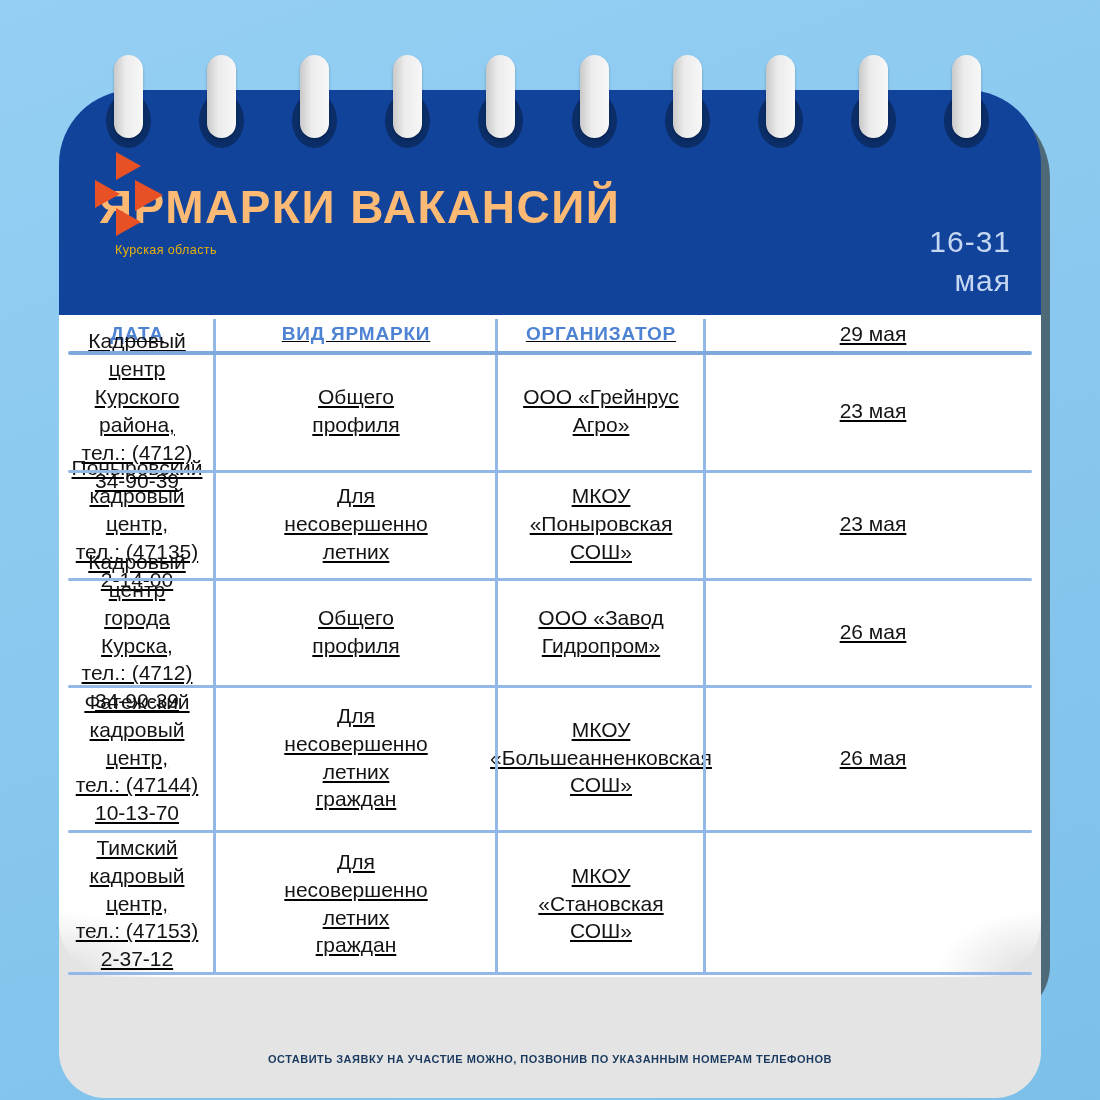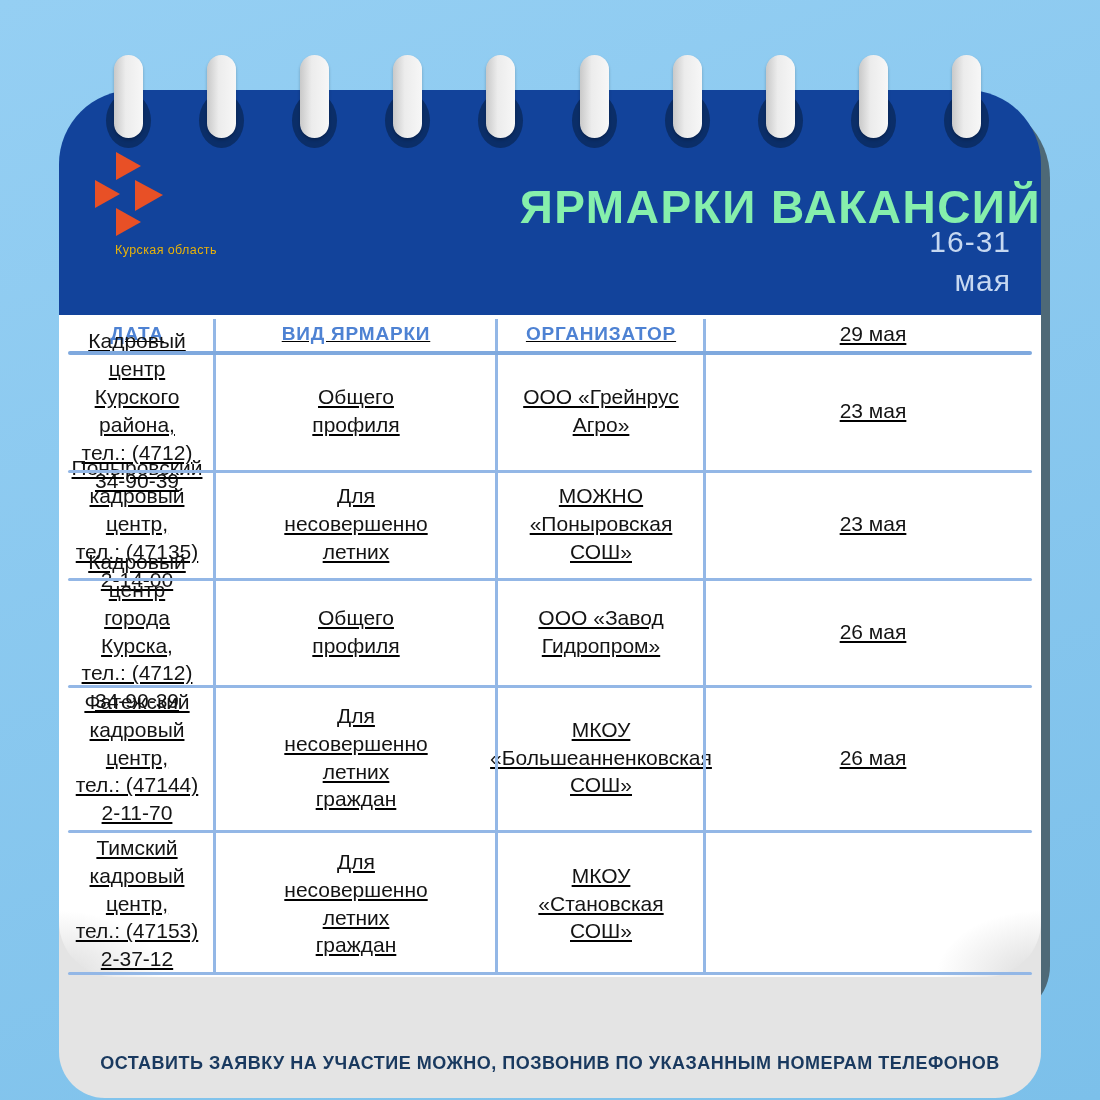--- a/index.html
+++ b/index.html
@@ -39,42 +39,42 @@
   .ring .pin{position:absolute;left:0;top:0;width:29px;height:83px;border-radius:15px;
     background:linear-gradient(90deg,#C9C9C9 0%,#ECECEC 40%,#F7F7F7 100%);
     box-shadow:0 2px 3px rgba(0,0,0,0.25);}
 
   
   .logo{position:absolute;left:36px;top:60px;z-index:5;}
   .logo-mark{display:block;}
   .logo-text{margin:10px 0 0 20px;color:#ffffff;font-weight:bold;
     font-size:23px;line-height:1.1;letter-spacing:0.8px;}
   .logo-region{margin:5px 0 0 20px;color:#eab308;font-size:12.5px;letter-spacing:0.4px;}
-  .title{position:absolute;left:0;right:0;top:90px;text-align:right;
-    color:#86efac;font-size:46px;font-weight:bold;letter-spacing:1.5px;z-index:4;}
+  .title{position:absolute;left:0;right:0;top:90px;text-align:left;
+    color:#fdba74;font-size:46px;font-weight:bold;letter-spacing:1.5px;z-index:4;padding-left:40px;}
   .period{position:absolute;right:30px;top:132px;text-align:right;
     color:var(--c-date);font-size:30px;line-height:1.3;letter-spacing:1px;z-index:4;}
 
   
   .table{position:absolute;left:0;top:0;width:818px;height:662px;
     display:grid;grid-template-columns:156px 282px 208px 336px;
     grid-template-rows:37px 118px 108px 107px 145px 147px;text-decoration:underline;}
   .cell{display:flex;align-items:center;justify-content:center;text-align:center;
     white-space:pre-line;font-size:21px;color:#141414;line-height:1.33;padding:2px 10px;}
   .cell.head{font-size:19px;font-weight:bold;color:var(--c-colhead);letter-spacing:0.8px;}
   .vline{position:absolute;top:4px;bottom:4px;width:3px;background:var(--c-line);z-index:1;}
   .vline.v1{left:154px;} .vline.v2{left:436px;} .vline.v3{left:644px;}
   .hline{position:absolute;left:9px;right:9px;height:3px;background:var(--c-line);
     border-radius:2px;z-index:1;}
   .hline.h0{top:36px;height:4px;background:#7FA9DE;}
   .hline.h1{top:155px;} .hline.h2{top:263px;} .hline.h3{top:370px;}
   .hline.h4{top:515px;} .hline.h5{top:657px;}
 
   .footer-note{position:absolute;left:0;right:0;top:1053px;text-align:center;
-    color:var(--c-footer);font-size:18px;font-weight:bold;letter-spacing:0.5px;z-index:2;}
+    color:var(--c-footer);font-size:11px;font-weight:bold;letter-spacing:0.5px;z-index:2;}
 </style>
 </head>
 <body>
 
 <div class="scene">
   <div class="card">
     <div class="card-shadow"></div>
     <div class="underpage"></div>
 
     <div class="cal-header">
@@ -150,34 +150,34 @@
           <div class="cell">Общего
 профиля</div>
           <div class="cell">ООО «Грейнрус Агро»</div>
           <div class="cell">23 мая</div>
           <div class="cell">Поныровский
 кадровый центр,
 тел.: (47135) 2-14-00</div>
           <div class="cell">Для
 несовершенно
 летних</div>
-          <div class="cell">МОЖНО «Поныровская
+          <div class="cell">МКОУ «Поныровская
 СОШ»</div>
           <div class="cell">23 мая</div>
           <div class="cell">Кадровый центр
 города Курска,
 тел.: (4712) 34-90-39</div>
           <div class="cell">Общего
 профиля</div>
           <div class="cell">ООО «Завод
 Гидропром»</div>
           <div class="cell">26 мая</div>
           <div class="cell">Фатежский
 кадровый центр,
-тел.: (47144) 2-11-70</div>
+тел.: (47144) 10-13-70</div>
           <div class="cell">Для
 несовершенно
 летних
 граждан</div>
           <div class="cell">МКОУ
 «Большеанненковская
 СОШ»</div>
           <div class="cell">26 мая</div>
           <div class="cell">Тимский кадровый
 центр,

